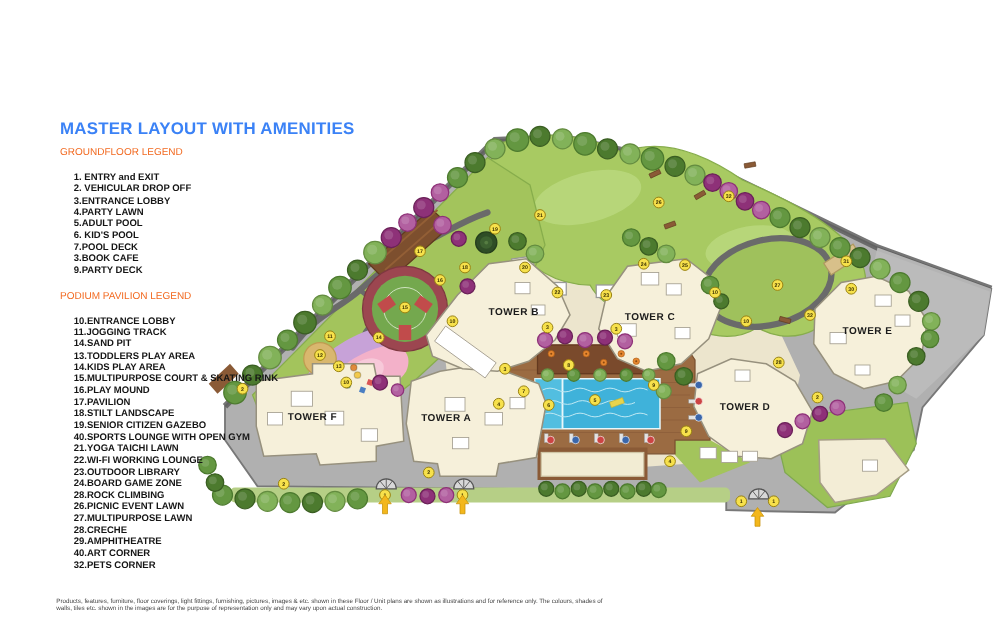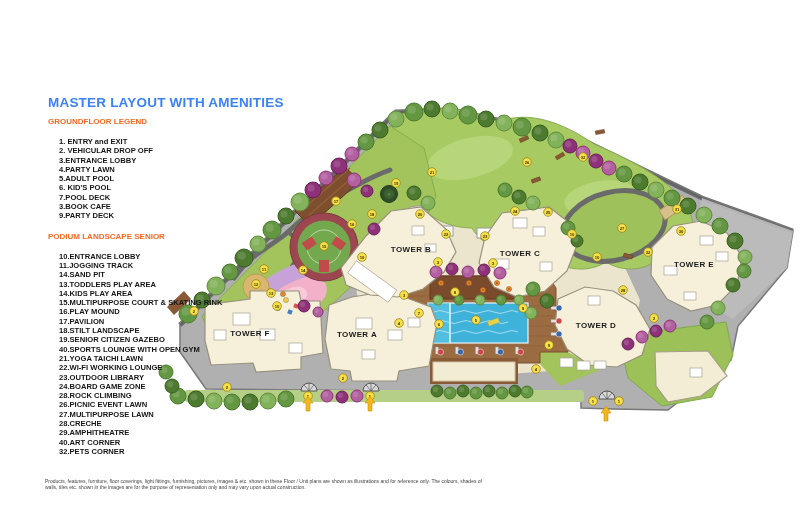--- a/index.html
+++ b/index.html
@@ -1,21 +1,21 @@
 <!DOCTYPE html>
 <html><head>
 <meta charset="utf-8">
 <style>
   html,body{margin:0;padding:0;background:#fff;}
   .page{position:relative;width:800px;height:515px;background:#ffffff;overflow:hidden;
         font-family:"Liberation Sans",sans-serif;}
   svg.plan{position:absolute;left:0;top:0;}
   .legend{position:absolute;left:48px;top:95px;width:300px;z-index:5;}
   .legend h1{margin:0 0 7px 0;font-size:13.5px;font-weight:bold;color:#3b82f6;letter-spacing:.2px;}
-  .legend h2{margin:5px 0 3px 0;font-size:8px;font-weight:bold;color:#f26a21;}
+  .legend h2{margin:5px 0 3px 0;font-size:8px;font-weight:normal;color:#f26a21;}
   .legend ul{margin:11px;padding:0;list-style:none;}
   .legend li{font-size:7.6px;font-weight:bold;color:#151515;line-height:9.3px;white-space:nowrap;}
   .disclaimer{position:absolute;left:45px;top:478px;width:720px;z-index:5;
               font-size:5px;line-height:6px;color:#444;}
   text.tower-label{font-size:8px;font-weight:bold;fill:#1b1b1b;letter-spacing:.4px;}
   text.marker-num{font-size:4.2px;font-weight:bold;fill:#3a3000;}
 </style>
 </head>
 <body>
 
@@ -748,21 +748,21 @@
         <li>1. ENTRY and EXIT</li>
         <li>2. VEHICULAR DROP OFF</li>
         <li>3.ENTRANCE LOBBY</li>
         <li>4.PARTY LAWN</li>
         <li>5.ADULT POOL</li>
         <li>6. KID'S POOL</li>
         <li>7.POOL DECK</li>
         <li>3.BOOK CAFE</li>
         <li>9.PARTY DECK</li>
       </ul>
-    <h2>PODIUM LANDSCAPE SENIOR</h2>
+    <h2>PODIUM PAVILION LEGEND</h2>
     <ul id="pl-list">
         <li>10.ENTRANCE LOBBY</li>
         <li>11.JOGGING TRACK</li>
         <li>14.SAND PIT</li>
         <li>13.TODDLERS PLAY AREA</li>
         <li>14.KIDS PLAY AREA</li>
         <li>15.MULTIPURPOSE COURT &amp; SKATING RINK</li>
         <li>16.PLAY MOUND</li>
         <li>17.PAVILION</li>
         <li>18.STILT LANDSCAPE</li>

